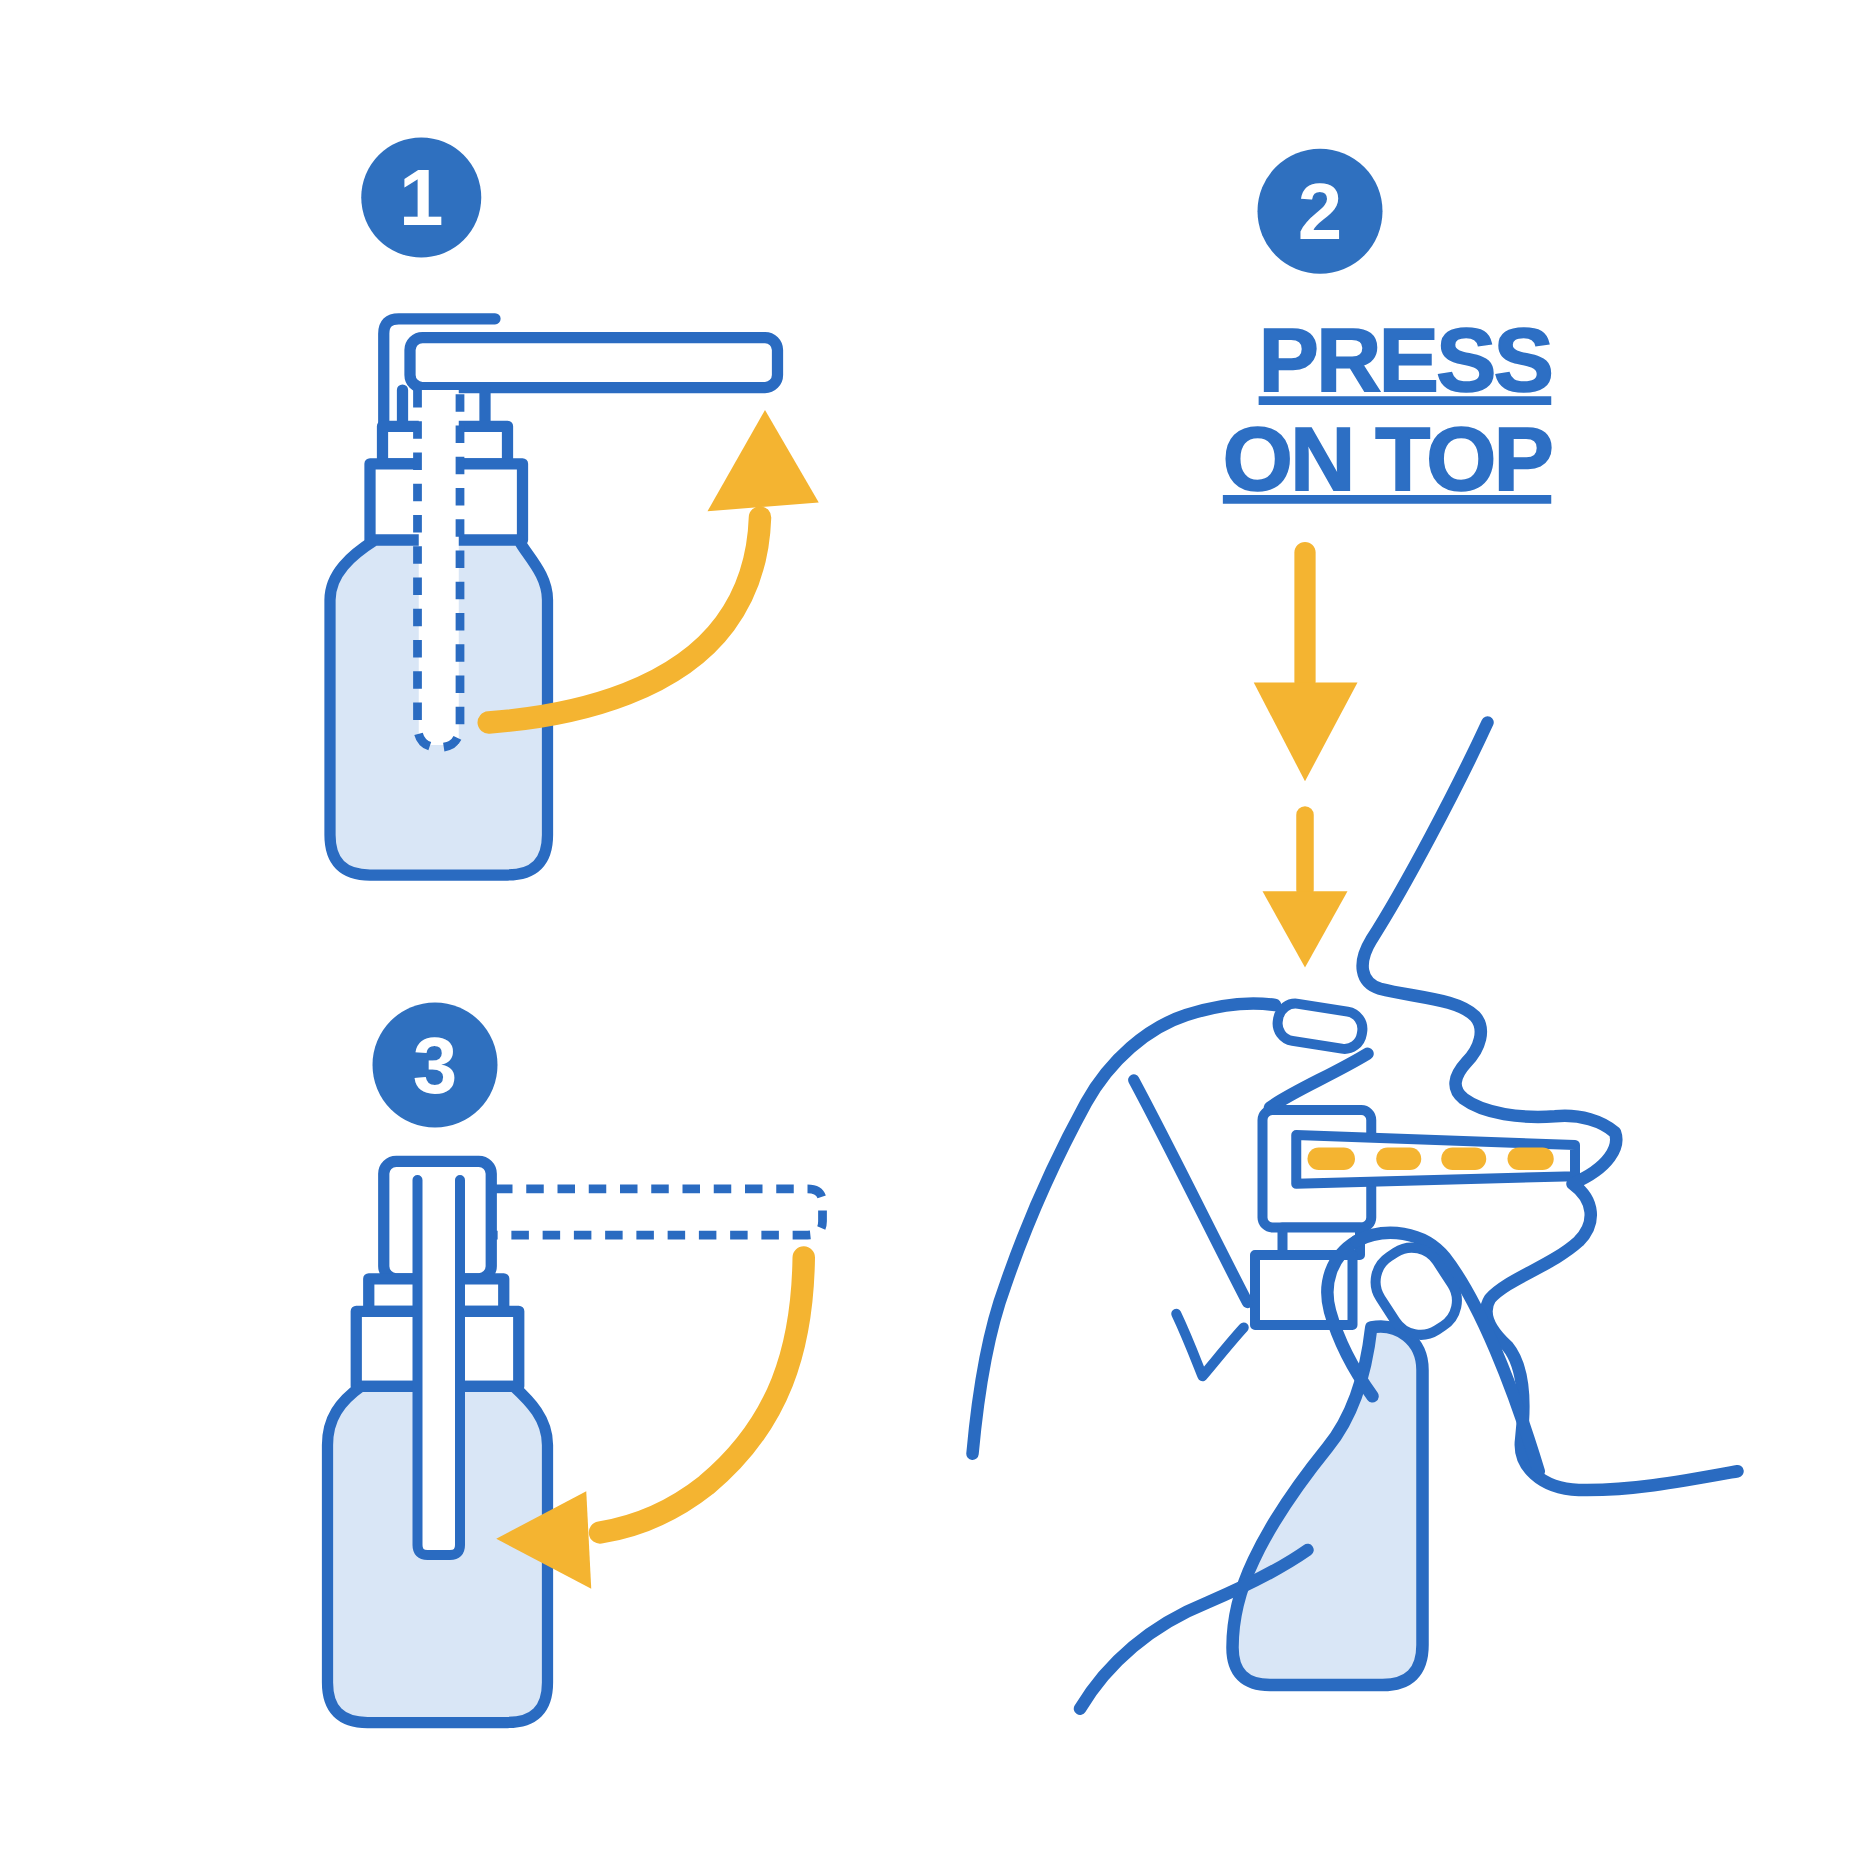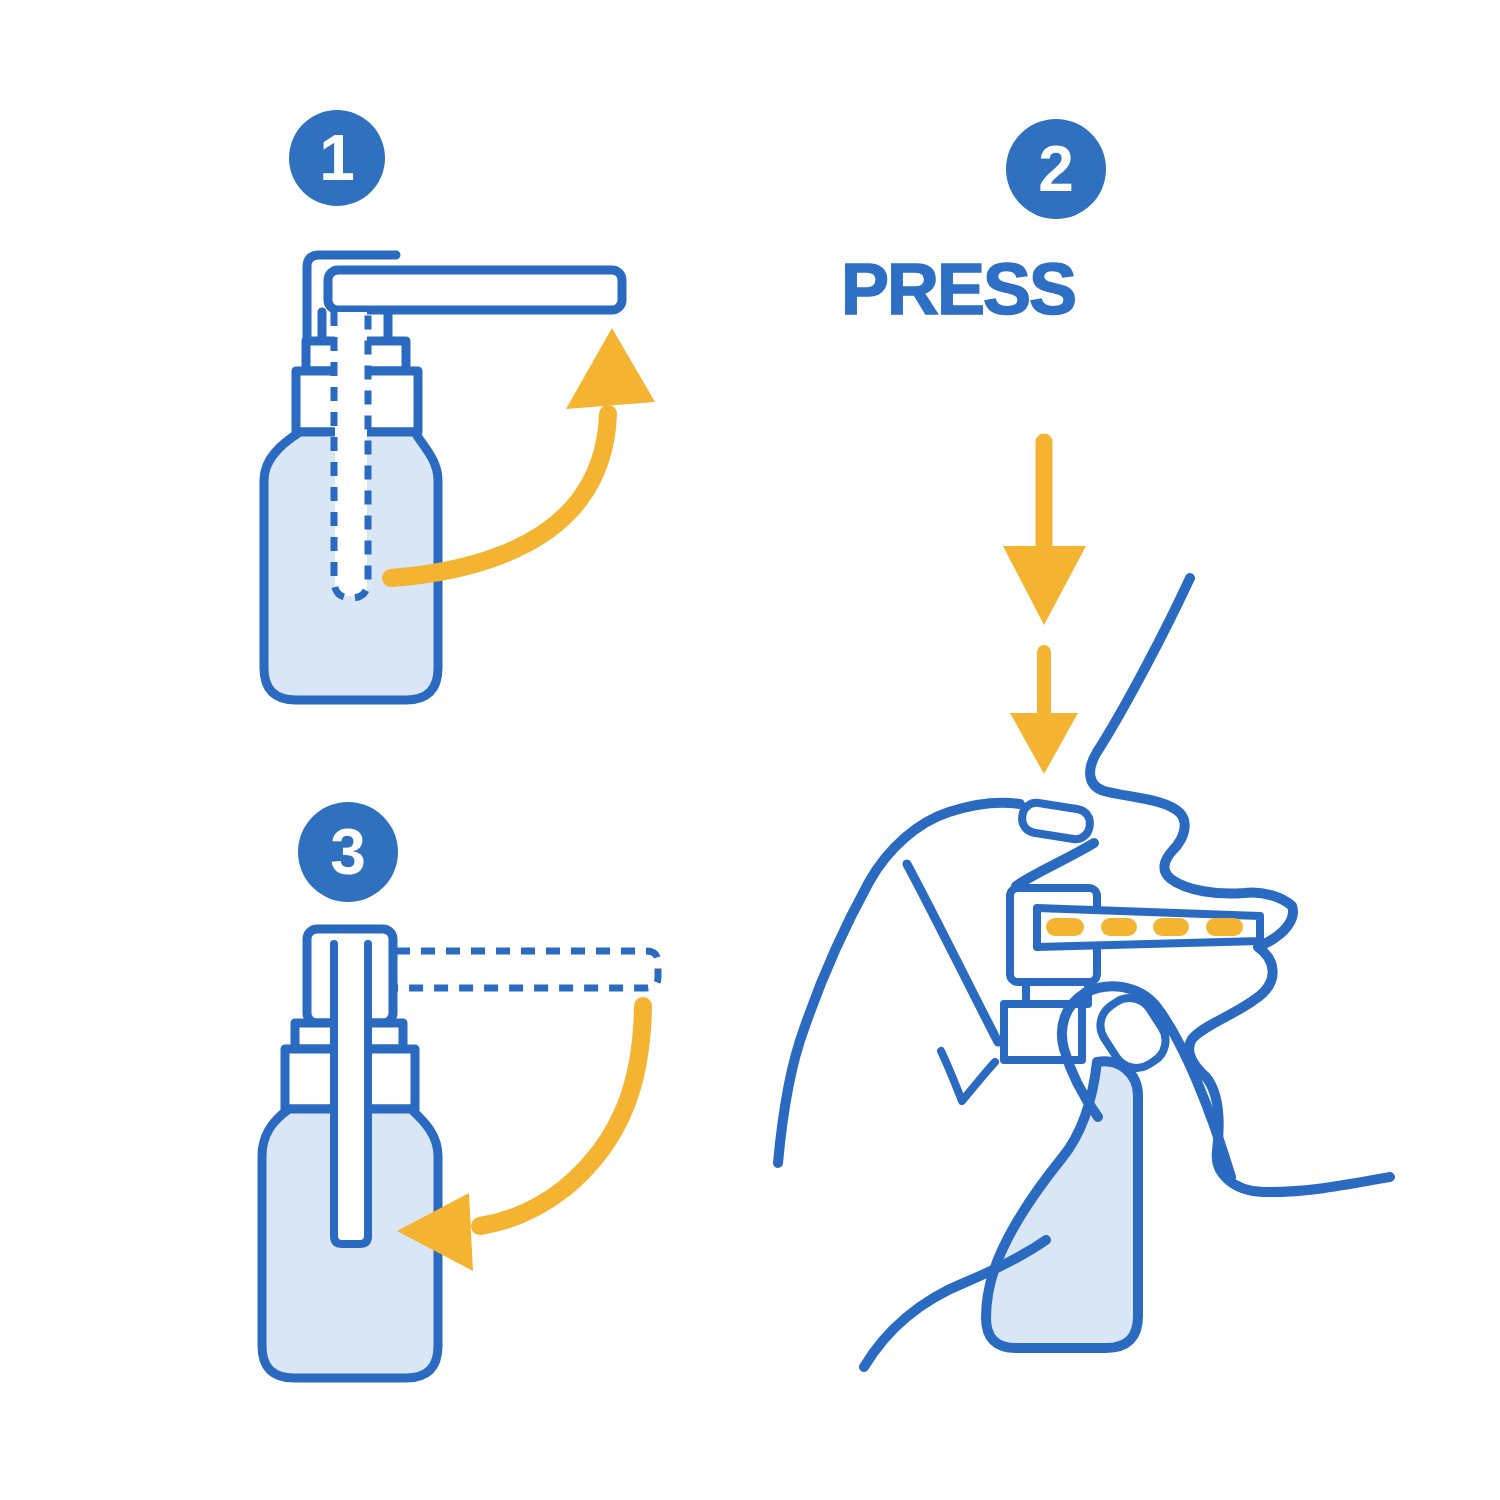--- a/index.html
+++ b/index.html
@@ -29,22 +29,22 @@
     position:absolute;border-radius:50%;
     background:var(--badge-blue);color:#fff;
     display:flex;align-items:center;justify-content:center;
     font-weight:bold;font-size:64px;
   }
   .badge.b1{left:289px;top:110px;width:96px;height:96px;}
   .badge.b2{left:1006px;top:119px;width:100px;height:100px;}
   .badge.b3{left:298px;top:802px;width:100px;height:100px;}
   .press-label{
     position:absolute;left:841px;top:250px;width:400px;
-    text-align:left;color:var(--text-blue);
-    font-weight:bold;font-size:72px;line-height:79px;letter-spacing:-2px;
+    text-align:right;color:var(--text-blue);
+    font-weight:bold;font-size:72px;line-height:79px;letter-spacing:-2px;text-decoration:underline;
     -webkit-text-stroke:1.5px var(--text-blue);
   }
 </style>
 </head>
 <body>
 
 <div class="stage">
 
   <svg class="art" viewBox="0 0 1500 1500">
 
@@ -132,15 +132,16 @@
   </div>
   <div class="badge b2">
     <span>2</span>
   </div>
   <div class="badge b3">
     <span>3</span>
   </div>
 
   <div class="press-label">
     <div>PRESS</div>
+    <div>ON TOP</div>
   </div>
 
 </div>
 
 </body></html>

